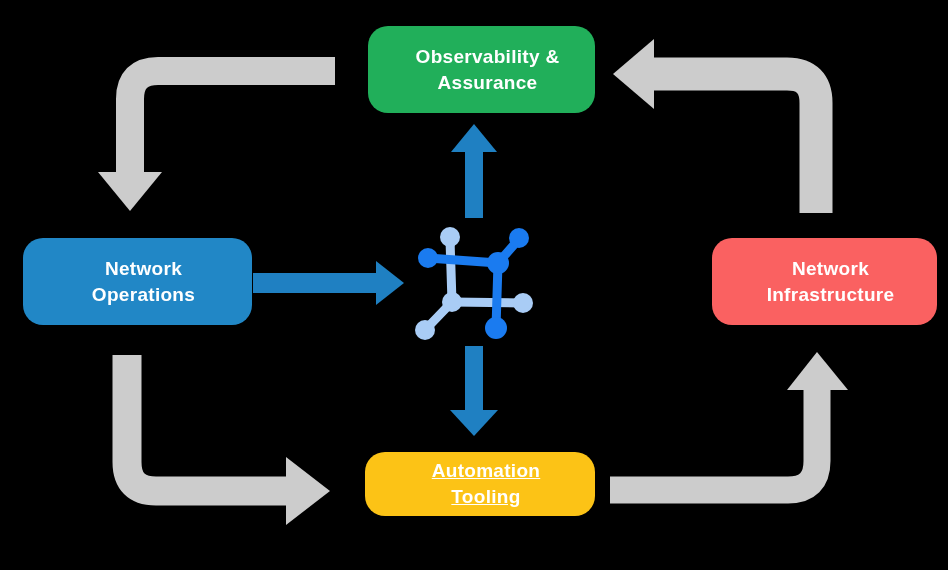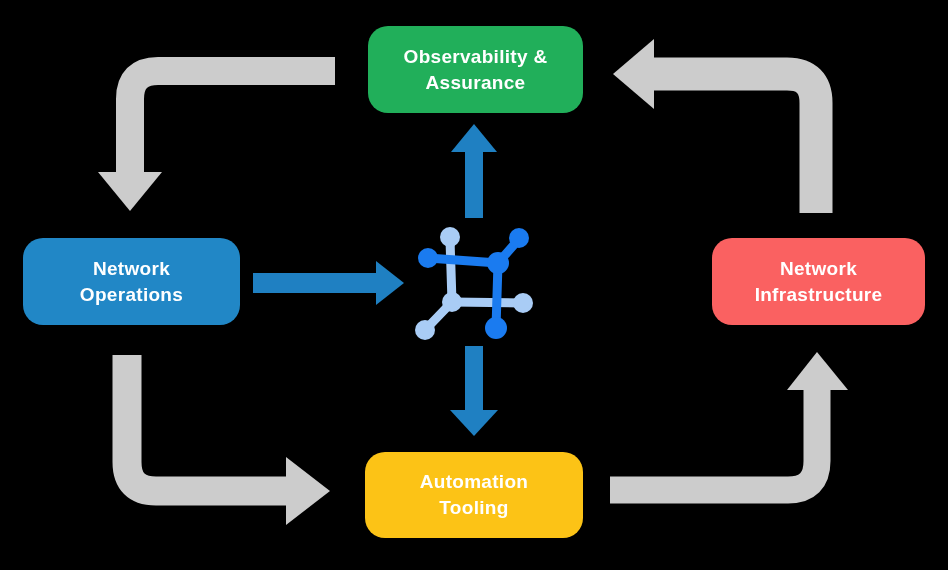--- a/index.html
+++ b/index.html
@@ -26,25 +26,26 @@
     color: var(--text, #fff);
     display: flex;
     align-items: center;
     justify-content: center;
     text-align: center;
     font-size: 19px;
     font-weight: 700;
     letter-spacing: 0.3px;
     line-height: 26px;
     white-space: pre-line;
+    padding-left: 12px;
   }
   #node-observability { left: 368px; top: 26px;  width: 215px; height: 87px; background: var(--node-green); }
   #node-operations    { left: 23px;  top: 238px; width: 217px; height: 87px; background: var(--node-blue); }
   #node-infrastructure{ left: 712px; top: 238px; width: 213px; height: 87px; background: var(--node-red); }
-  #node-automation    { left: 365px; top: 452px; width: 218px; height: 86px; background: var(--node-yellow); }
+  #node-automation    { left: 365px; top: 452px; width: 218px; height: 64px; background: var(--node-yellow); text-decoration: underline; }
 
   .gray-stroke { fill: none; stroke: var(--arrow-gray, #ccc); }
   .gray-fill   { fill: var(--arrow-gray, #ccc); }
   .blue-stroke { fill: none; stroke: var(--arrow-blue, #1f80c2); }
   .blue-fill   { fill: var(--arrow-blue, #1f80c2); }
 
   .icon-light-line { fill: none; stroke: var(--icon-light, #a9ccf5); stroke-width: 9; stroke-linecap: round; }
   .icon-dark-line  { fill: none; stroke: var(--icon-dark, #1a7bf0);  stroke-width: 9; stroke-linecap: round; }
   .icon-light-dot  { fill: var(--icon-light, #a9ccf5); }
   .icon-dark-dot   { fill: var(--icon-dark, #1a7bf0); }

